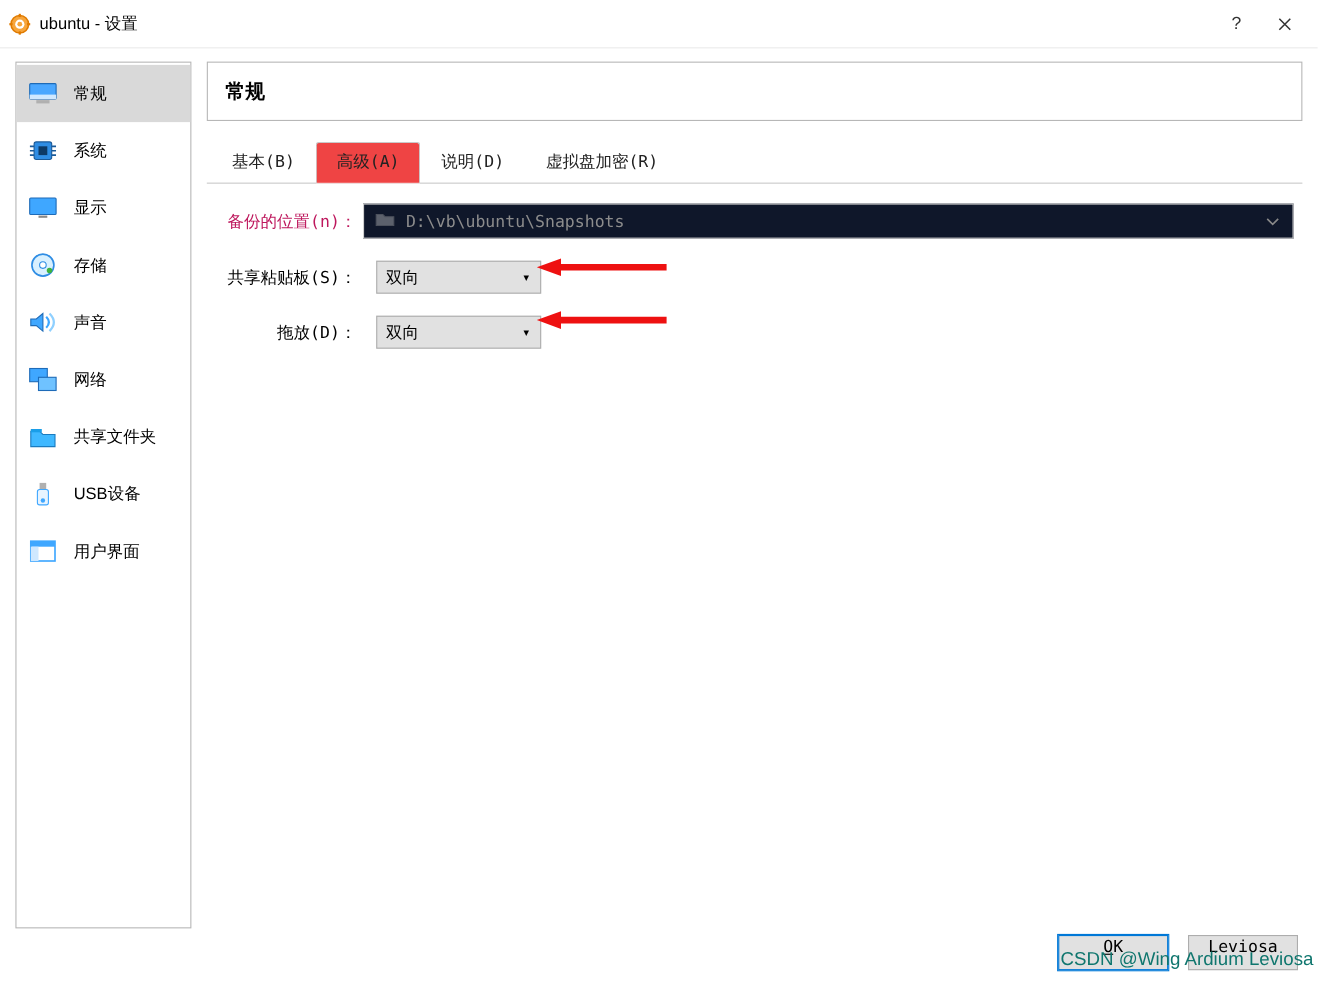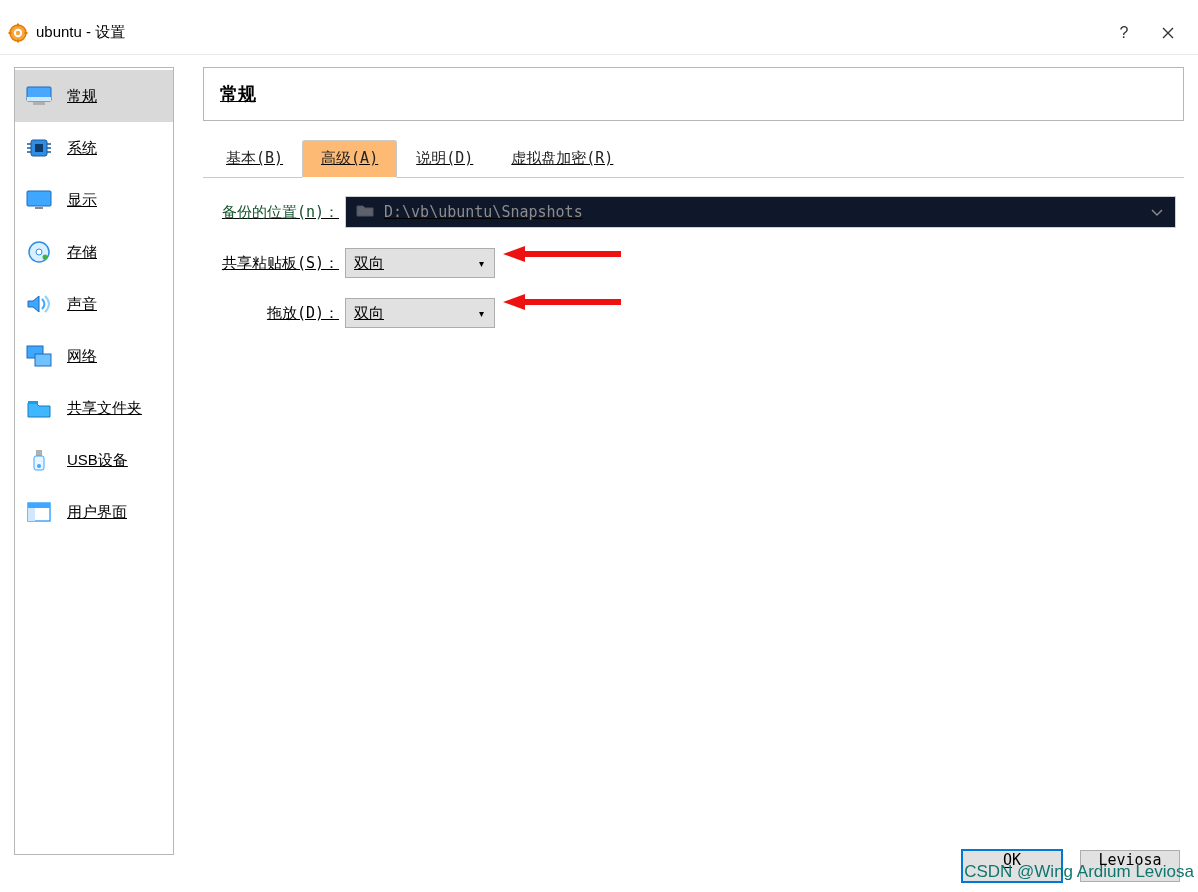--- a/index.html
+++ b/index.html
@@ -14,41 +14,39 @@
     overflow: hidden;
     position: relative;
   }
   
   .titlebar {
     height: 44px;
     display: flex;
     align-items: center;
     padding: 0 8px;
     border-bottom: 1px solid #eaeaea;
-    margin-top: 11px;
   }
   .titlebar .app-icon {
     width: 20px; height: 20px; margin-right: 8px;
     display: flex; align-items: center; justify-content: center;
   }
   .titlebar .title { flex: 0 0 auto; font-size: 15px; }
   .titlebar .spacer { flex: 1; }
   .titlebar .winbtn {
     width: 44px; height: 44px;
     display: flex; align-items: center; justify-content: center;
     font-size: 16px; color: #333;
   }
 
   
   .body-wrap {
     display: flex;
     height: 800px;
     padding: 12px 14px 0 14px;
-    gap: 29px;
-    text-decoration: underline;
+    gap: 14px;
   }
 
   
   .sidebar {
     width: 160px;
     border: 1px solid #b7b7b7;
     background: #fff;
     padding-top: 2px;
   }
   .sidebar-item {
@@ -90,21 +88,21 @@
     padding: 8px 18px 9px;
     font-size: 15px;
     font-family: "Consolas","Microsoft YaHei",monospace;
     color: #222;
     position: relative;
     top: 1px;
     border: 1px solid transparent;
     cursor: default;
   }
   .tab.active {
-    background: #fdba74;
+    background: #ef4444;
     border: 1px solid #c9c9c9;
     border-bottom-color: #fff;
     border-radius: 3px 3px 0 0;
   }
 
   .form-area {
     padding: 18px 8px;
     position: relative;
   }
   .form-row {
@@ -112,21 +110,21 @@
     align-items: center;
     margin-bottom: 20px;
   }
   .form-label {
     width: 134px;
     text-align: right;
     padding-right: 6px;
     font-size: 15px;
     font-family: "Consolas","Microsoft YaHei",monospace;
   }
-  .form-label.disabled { color: #14532d; }
+  .form-label.disabled { color: #be185d; }
 
   .path-field {
     flex: 1;
     height: 32px;
     border: 1px solid #d0d0d0;
     background: #0f172a;
     display: flex;
     align-items: center;
     padding: 0 10px;
     color: #8c8c8c;
@@ -143,20 +141,21 @@
   .combo {
     width: 150px;
     height: 30px;
     background: #e1e1e1;
     border: 1px solid #adadad;
     display: flex;
     align-items: center;
     padding: 0 8px;
     font-size: 15px;
     position: relative;
+    margin-left: 12px;
   }
   .combo .caret {
     position: absolute; right: 10px; top: 50%; transform: translateY(-50%);
     font-size: 10px; color: #000;
   }
 
   
   .arrow {
     position: absolute;
     height: 16px;

